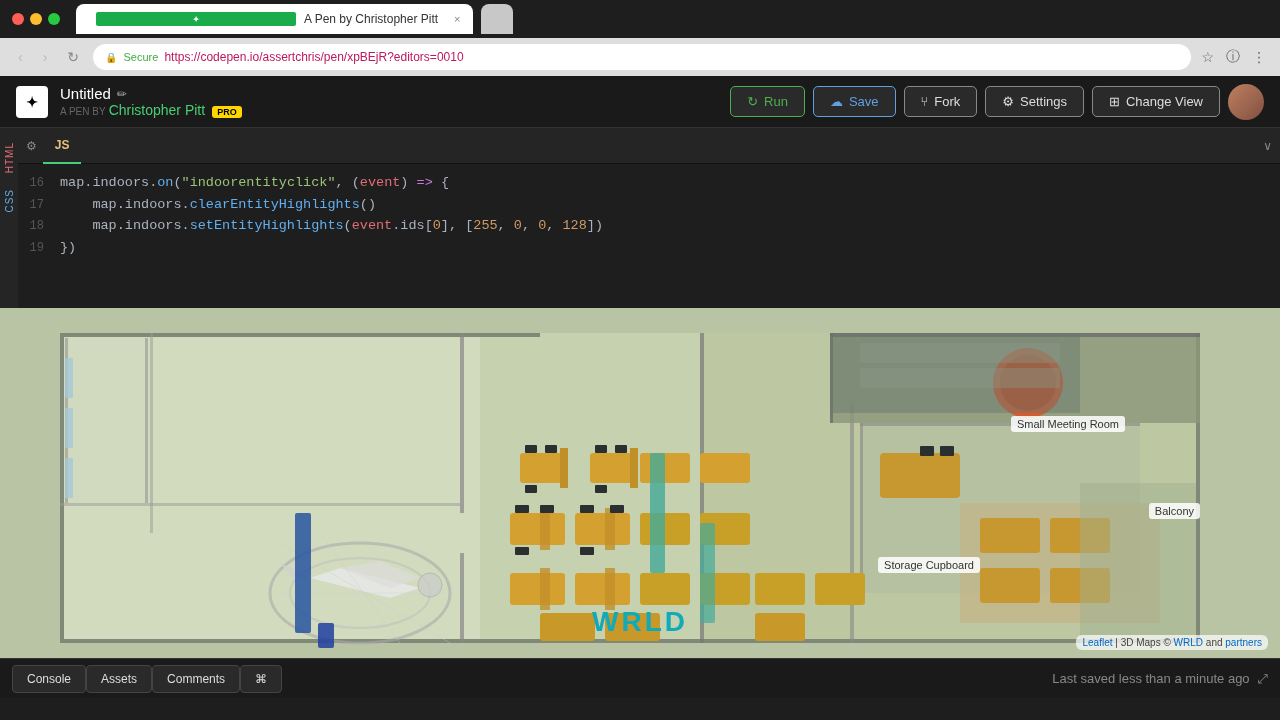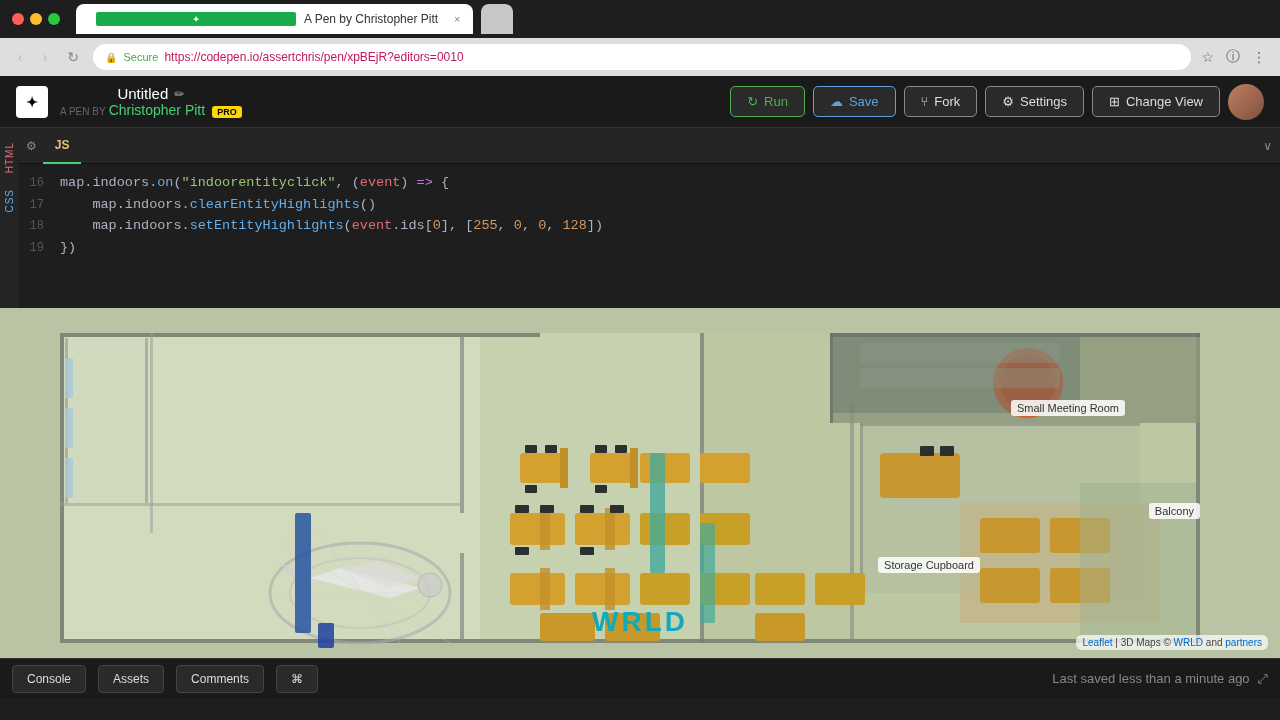--- a/index.html
+++ b/index.html
@@ -16,21 +16,21 @@
     .browser-toolbar { display: flex; align-items: center; padding: 4px 12px; gap: 8px; background: #dedede; height: 38px; }
     .browser-nav-btn { background: none; border: none; color: #888; font-size: 14px; cursor: pointer; padding: 2px 6px; }
     .browser-nav-btn:disabled { color: #bbb; }
     .browser-address-bar { flex: 1; display: flex; align-items: center; background: #fff; border-radius: 20px; padding: 4px 12px; gap: 6px; font-size: 12px; height: 26px; }
     .browser-lock { color: #4a4; font-size: 10px; }
     .browser-action-btn { background: none; border: none; color: #666; font-size: 14px; cursor: pointer; padding: 2px; }
 
     
     .codepen-header { background: #1a1a1a; display: flex; align-items: center; padding: 0 16px; height: 52px; border-bottom: 1px solid #333; }
     .cp-logo { width: 32px; height: 32px; background: #fff; border-radius: 4px; display: flex; align-items: center; justify-content: center; font-size: 14px; font-weight: bold; color: #000; margin-right: 12px; }
-    .cp-title-area { display: flex; flex-direction: column; margin-right: auto; align-items: center; }
+    .cp-title-area { display: flex; flex-direction: column; margin-right: auto; }
     .cp-title { color: #fff; font-size: 15px; font-weight: 500; display: flex; align-items: center; gap: 6px; }
     .cp-edit-icon { color: #aaa; font-size: 12px; cursor: pointer; }
     .cp-subtitle { color: #aaa; font-size: 11px; }
     .cp-subtitle span.label { color: #666; text-transform: uppercase; font-size: 10px; }
     .cp-subtitle span.author { color: #47cf73; font-size: 14px; }
     .cp-subtitle .pro-badge { background: #ffd700; color: #000; font-size: 9px; font-weight: bold; padding: 1px 5px; border-radius: 3px; margin-left: 4px; }
     .cp-actions { display: flex; gap: 8px; }
     .cp-btn { display: flex; align-items: center; gap: 6px; padding: 7px 16px; border-radius: 5px; font-size: 13px; font-weight: 500; cursor: pointer; border: 1px solid #555; background: #2a2a2a; color: #ddd; }
     .cp-btn.run { border-color: #4caf50; color: #4caf50; }
     .cp-btn.save { border-color: #60a0e0; color: #60a0e0; }
@@ -73,21 +73,21 @@
     
     .room-label { position: absolute; background: rgba(255,255,255,0.85); padding: 2px 6px; border-radius: 3px; font-size: 11px; color: #333; font-family: sans-serif; font-weight: 500; }
 
     
     .wrld-logo { position: absolute; bottom: 20px; left: 50%; transform: translateX(-50%); font-size: 28px; font-weight: 900; color: #1ab; letter-spacing: 3px; font-family: sans-serif; }
 
     
     .map-attribution { position: absolute; bottom: 8px; right: 12px; font-size: 10px; color: #444; background: rgba(255,255,255,0.7); padding: 2px 6px; border-radius: 6px; }
 
     
-    .bottom-bar { background: #1a1a1a; display: flex; align-items: center; padding: 9px 12px; height: 40px; border-top: 1px solid #333; gap: 12px; }
+    .bottom-bar { background: #1a1a1a; display: flex; align-items: center; padding: 9px 12px; height: 40px; border-top: 1px solid #333; gap: 0; }
     .bottom-btn { padding: 6px 14px; background: #2a2a2a; border: 1px solid #444; border-radius: 4px; color: #ddd; font-size: 12px; cursor: pointer; }
     .bottom-btn.cmd-icon { display: flex; align-items: center; gap: 4px; }
     .bottom-status { margin-left: auto; color: #888; font-size: 13px; display: flex; align-items: center; gap: 8px; }
     .bottom-right-actions { display: flex; gap: 4px; margin-left: 8px; }
     .bottom-right-btn { padding: 6px 14px; background: #2a2a2a; border: 1px solid #444; border-radius: 4px; color: #ddd; font-size: 12px; cursor: pointer; }
     .bottom-collections-btn { display: flex; align-items: center; gap: 4px; padding: 6px 12px; background: #2a2a2a; border: 1px solid #444; border-radius: 4px; color: #ddd; font-size: 12px; cursor: pointer; }
 
     
     .floor-svg { width: 100%; height: 100%; }
 
@@ -335,21 +335,21 @@
         <rect x="65" y="35" width="82" height="165" fill="#d0d8c0" opacity="0.6"></rect>
         <rect x="65" y="35" width="3" height="165" fill="#888" opacity="0.5"></rect>
         <rect x="145" y="35" width="3" height="165" fill="#888" opacity="0.5"></rect>
 
         <rect x="65" y="55" width="8" height="40" fill="#a8c8d8" opacity="0.8" rx="1"></rect>
         <rect x="65" y="105" width="8" height="40" fill="#a8c8d8" opacity="0.8" rx="1"></rect>
         <rect x="65" y="155" width="8" height="40" fill="#a8c8d8" opacity="0.8" rx="1"></rect>
       </svg>
 
       
-      <div class="room-label" style="position:absolute;top:92px;right:155px;">
+      <div class="room-label" style="position:absolute;top:108px;right:155px;">
         <span>Small Meeting Room</span>
       </div>
       <div class="room-label" style="position:absolute;top:195px;right:80px;">
         <span>Balcony</span>
       </div>
       <div class="room-label" style="position:absolute;bottom:85px;right:300px;">
         <span>Storage Cupboard</span>
       </div>
 
       

